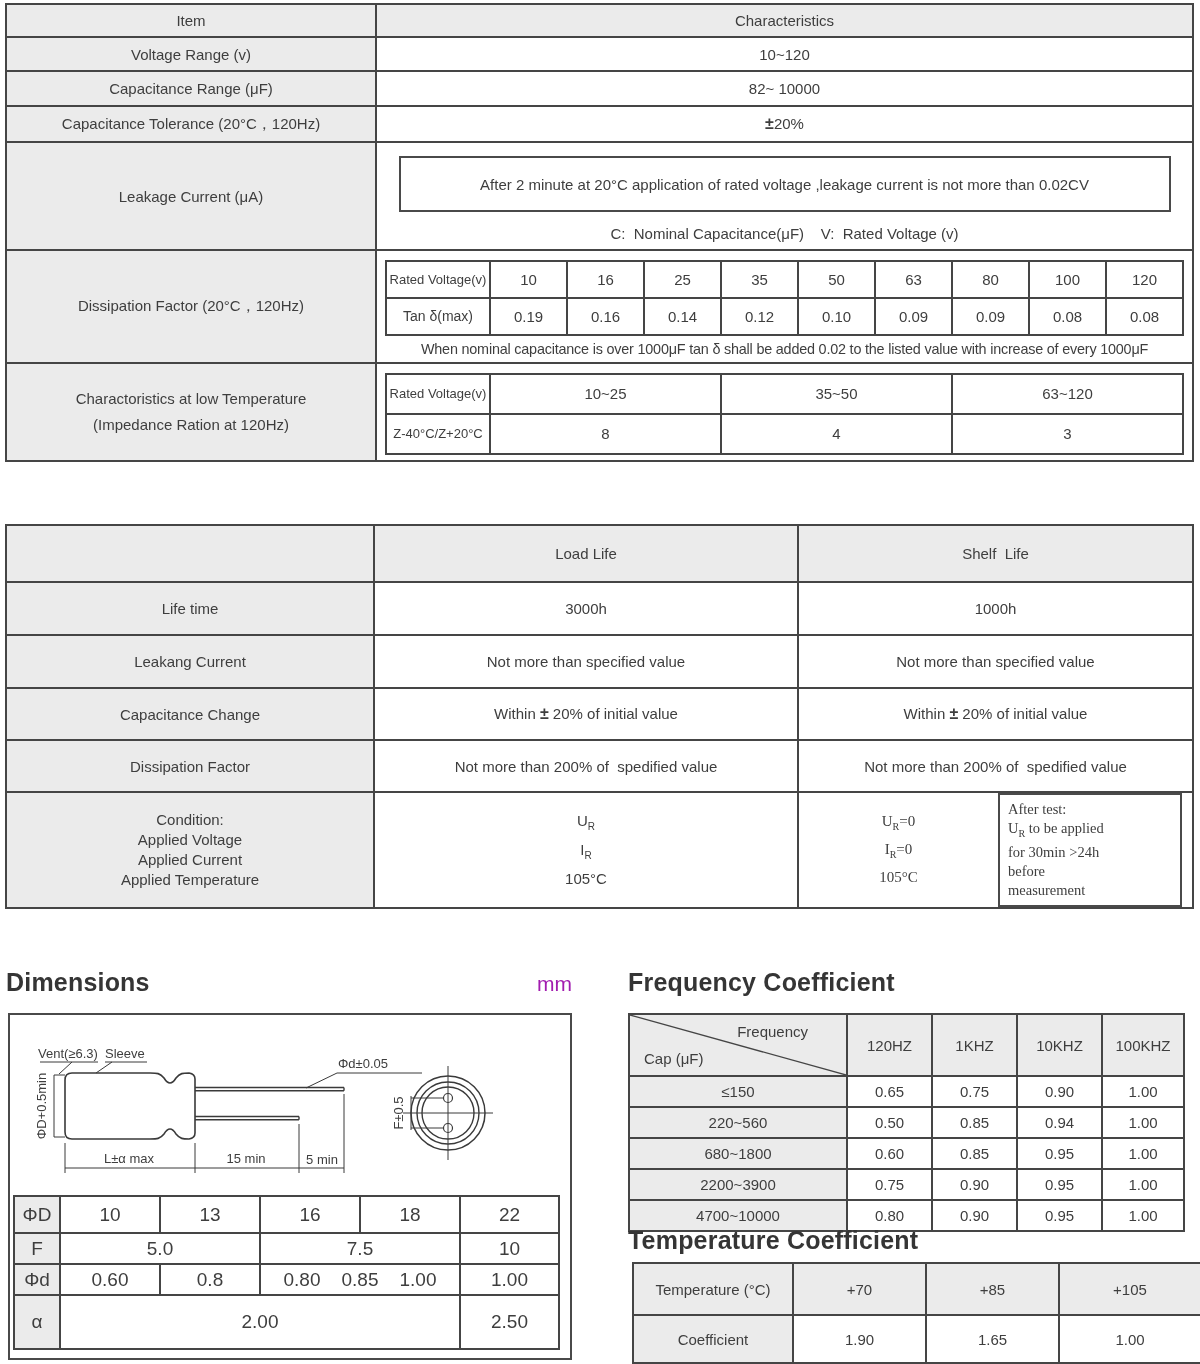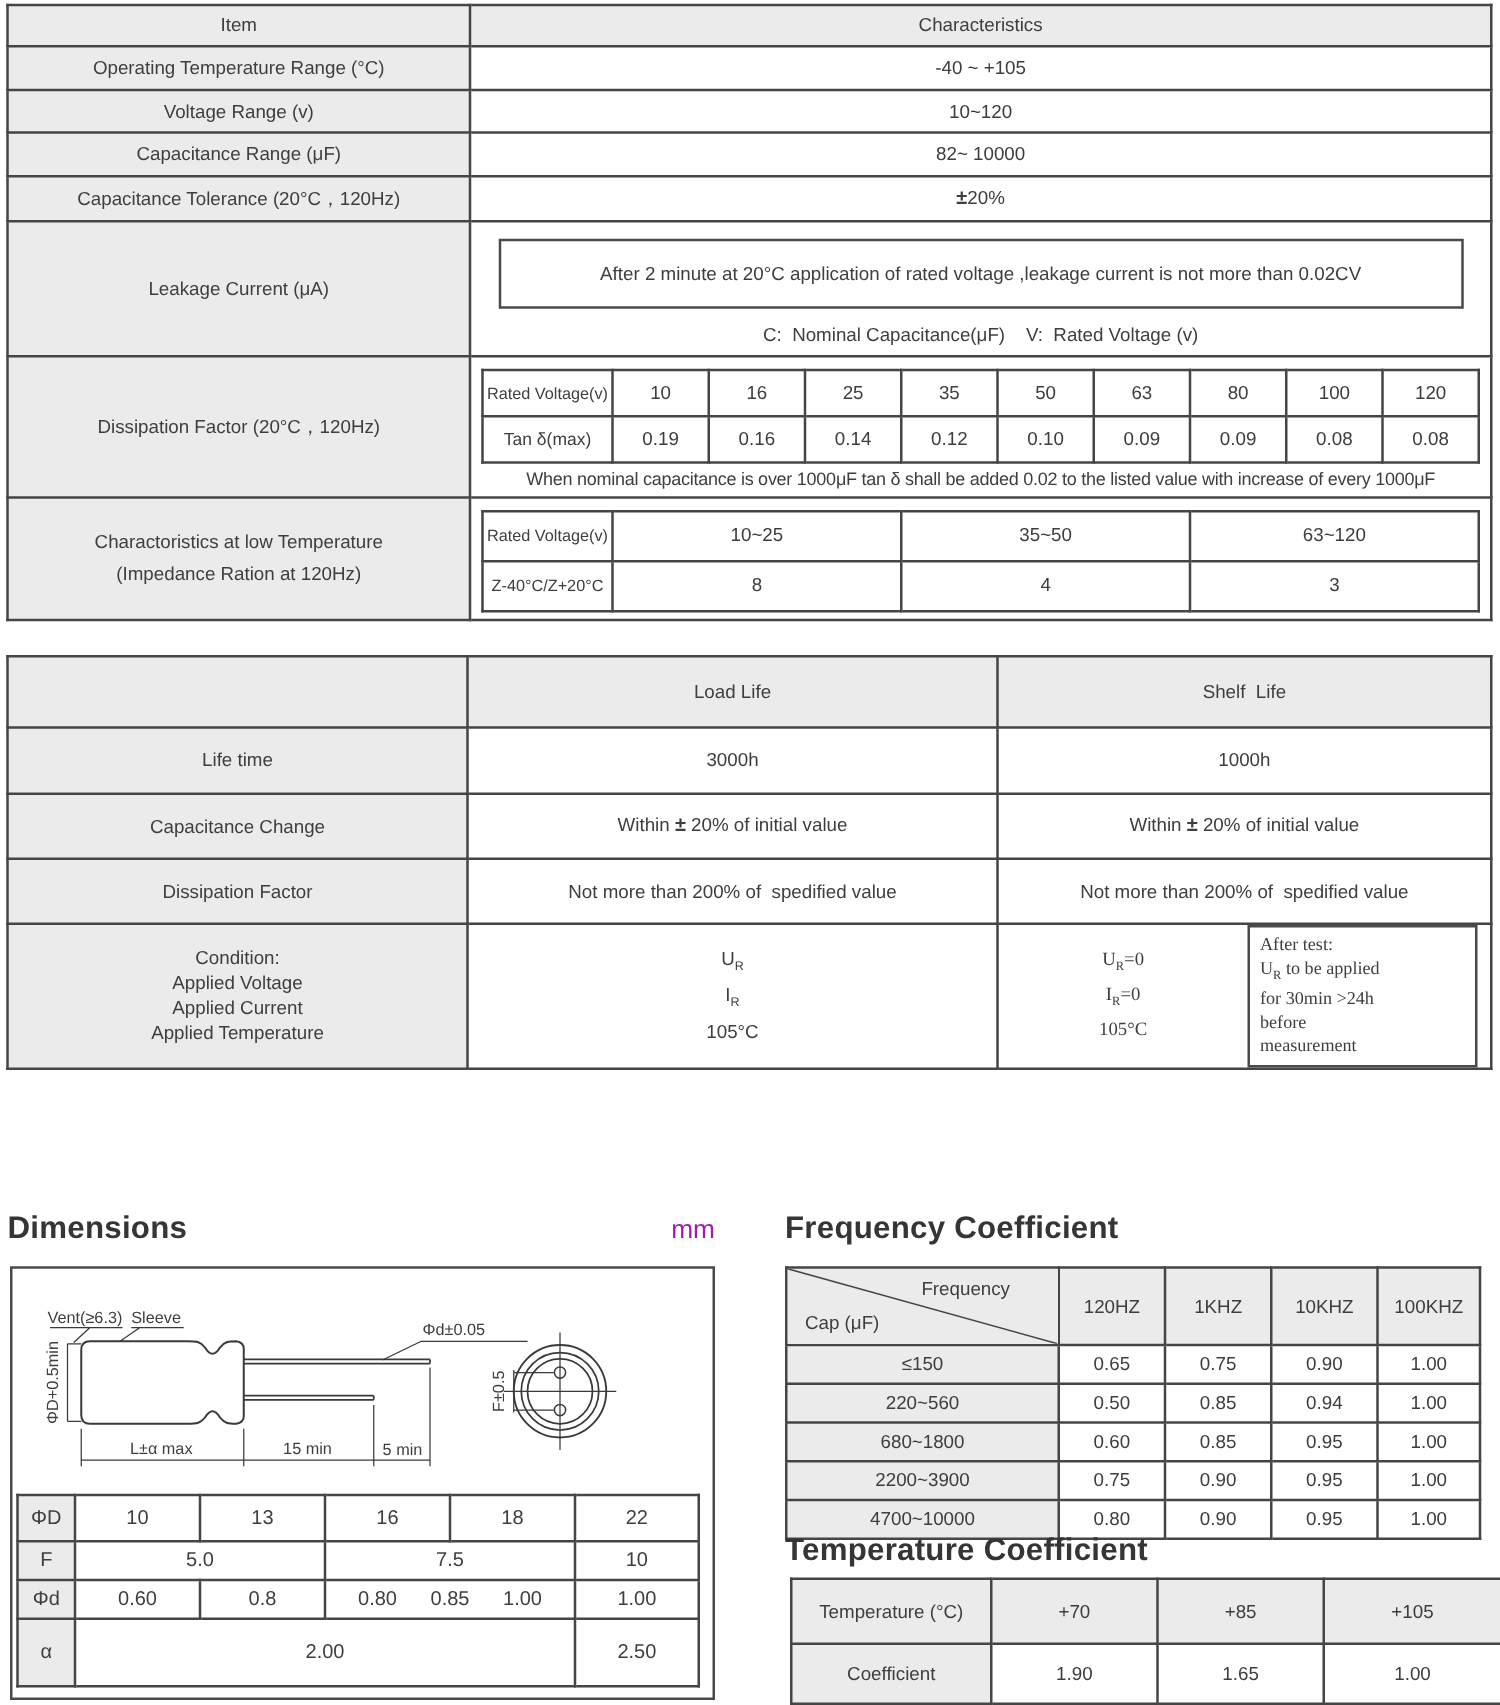--- a/index.html
+++ b/index.html
@@ -39,21 +39,21 @@
   .sec-title { font-size:25px; font-weight:700; color:#353535; letter-spacing:0.2px; }
   #dim-head { left:6px; top:968px; width:566px; display:flex; justify-content:space-between; align-items:baseline; }
   #dim-unit { font-size:21px; color:#a21caf; }
   #freq-title { left:628px; top:968px; }
   #temp-title { left:628px; top:1226px; }
 
   
   #dim-box { left:8px; top:1013px; width:564px; height:347px; border:2px solid #4a4a4a; }
   #dim-svg { position:absolute; left:0; top:6px; }
   #dim-table { position:absolute; left:3px; top:180px; width:547px; }
-  #dim-table td { font-size:16px; }
+  #dim-table td { font-size:19px; }
   .phid-spread { display:flex; justify-content:space-around; padding:0 12px; }
 
   
   #freq-table { left:628px; top:1013px; width:557px; }
   .diag-cell { position:relative; }
   .diag-cell svg { position:absolute; left:0; top:0; width:100%; height:100%; }
   .diag-top { position:absolute; top:8px; right:38px; font-size:15px; }
   .diag-bottom { position:absolute; bottom:8px; left:14px; font-size:15px; }
 
   
@@ -68,24 +68,20 @@
 
   <table id="spec-table" class="abs">
     <colgroup>
         <col style="width:370px">
         <col>
       </colgroup>
     <tbody>
         <tr style="height:33px">
       <td class="gray">Item</td>
       <td class="gray">Characteristics</td>
-    </tr>
-    <tr style="height:35px">
-      <td class="gray">Operating Temperature Range (°C)</td>
-      <td>-40 ~ +105</td>
     </tr>
     <tr style="height:34px">
       <td class="gray">Voltage Range (v)</td>
       <td>10~120</td>
     </tr>
     <tr style="height:35px">
       <td class="gray">Capacitance Range (μF)</td>
       <td>82~ 10000</td>
     </tr>
     <tr style="height:36px">
@@ -181,20 +177,25 @@
     <tbody>
         <tr style="height:57px">
       <td class="gray"></td>
       <td class="gray">Load Life</td>
       <td class="gray ws">Shelf  Life</td>
     </tr>
     <tr style="height:53px">
       <td class="gray">Life time</td>
       <td>3000h</td>
       <td>1000h</td>
+    </tr>
+    <tr style="height:53px">
+      <td class="gray">Leakang Current</td>
+      <td>Not more than specified value</td>
+      <td>Not more than specified value</td>
     </tr>
     <tr style="height:52px">
       <td class="gray">Capacitance Change</td>
       <td class="ws"><span>Within </span><span class="pm">±</span><span> 20% of initial value</span></td>
       <td class="ws"><span>Within </span><span class="pm">±</span><span> 20% of initial value</span></td>
     </tr>
     <tr style="height:52px">
       <td class="gray">Dissipation Factor</td>
       <td class="ws">Not more than 200% of  spedified value</td>
       <td class="ws">Not more than 200% of  spedified value</td>

